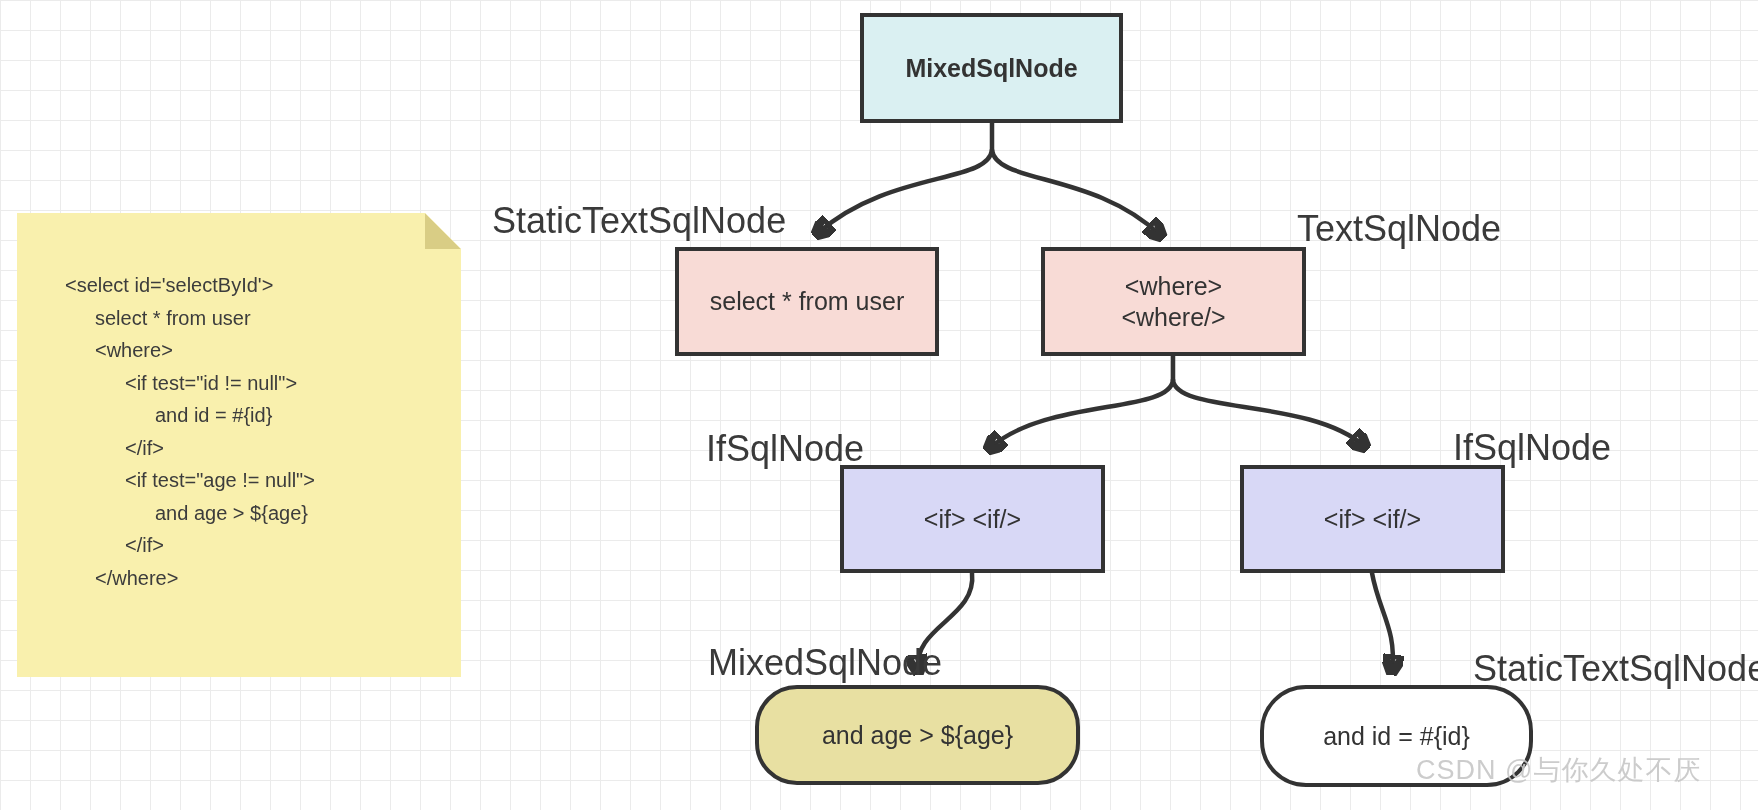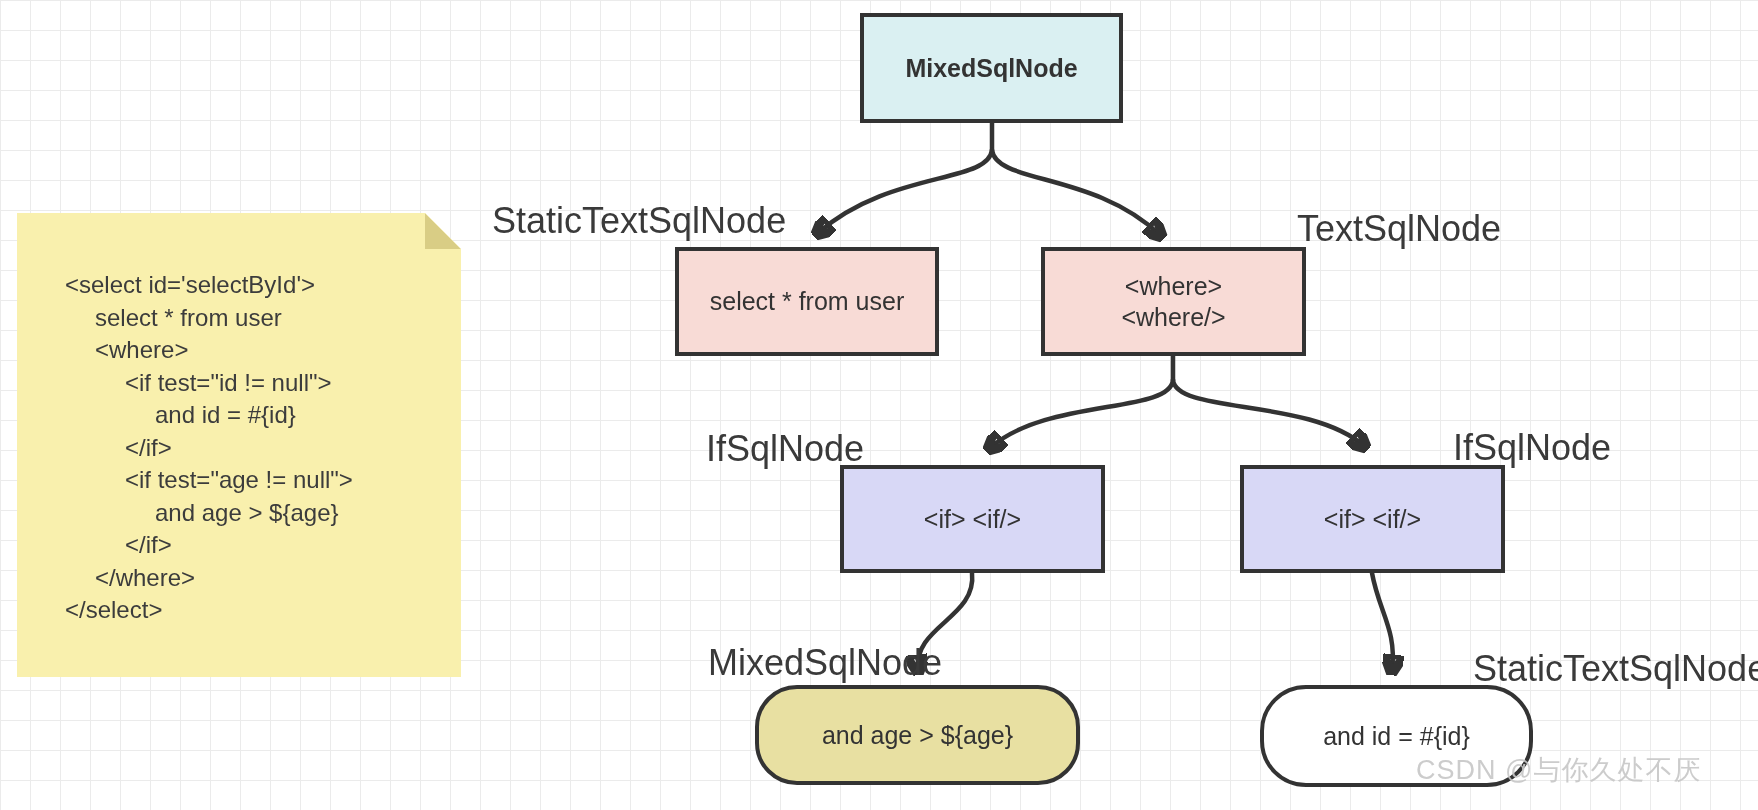--- a/index.html
+++ b/index.html
@@ -23,21 +23,21 @@
     clip-path:polygon(0 0, calc(100% - 36px) 0, 100% 36px, 100% 100%, 0 100%);
     box-shadow:2px 3px 6px rgba(0,0,0,.08);
   }
   .note .fold{
     position:absolute;top:0;right:0;width:36px;height:36px;
     background:#d9cd85;
     clip-path:polygon(0 0, 100% 100%, 0 100%);
   }
   .note .code{
     position:absolute;left:48px;top:56px;right:14px;
-    font-size:24px;line-height:32.5px;color:#3c3c3c;
+    font-size:20px;line-height:32.5px;color:#3c3c3c;
     white-space:nowrap;
   }
 
   
   .node{
     position:absolute;
     display:flex;flex-direction:column;align-items:center;justify-content:center;
     border:4px solid #333333;
     font-size:25px;color:#333333;text-align:center;line-height:31px;
     box-sizing:border-box;
@@ -82,21 +82,20 @@
         <div style="padding-left: 0px;">&lt;select id='selectById'&gt;</div>
         <div style="padding-left: 30px;">select * from user</div>
         <div style="padding-left: 30px;">&lt;where&gt;</div>
         <div style="padding-left: 60px;">&lt;if test="id != null"&gt;</div>
         <div style="padding-left: 90px;">and id = #{id}</div>
         <div style="padding-left: 60px;">&lt;/if&gt;</div>
         <div style="padding-left: 60px;">&lt;if test="age != null"&gt;</div>
         <div style="padding-left: 90px;">and age &gt; ${age}</div>
         <div style="padding-left: 60px;">&lt;/if&gt;</div>
         <div style="padding-left: 30px;">&lt;/where&gt;</div>
-        <div style="padding-left: 0px;">&lt;/select&gt;</div>
       </div>
   </div>
 
   <svg class="arrows" width="1758" height="810" viewBox="0 0 1758 810">
     <defs>
       <marker id="ah" viewBox="0 0 10 10" refX="7.5" refY="5" markerWidth="4.6" markerHeight="4.6" orient="auto">
         <path d="M0,0 L10,5 L0,10 z" fill="#333333" stroke="none"></path>
       </marker>
     </defs>
     <path d="M992,123 L992,150"></path>

